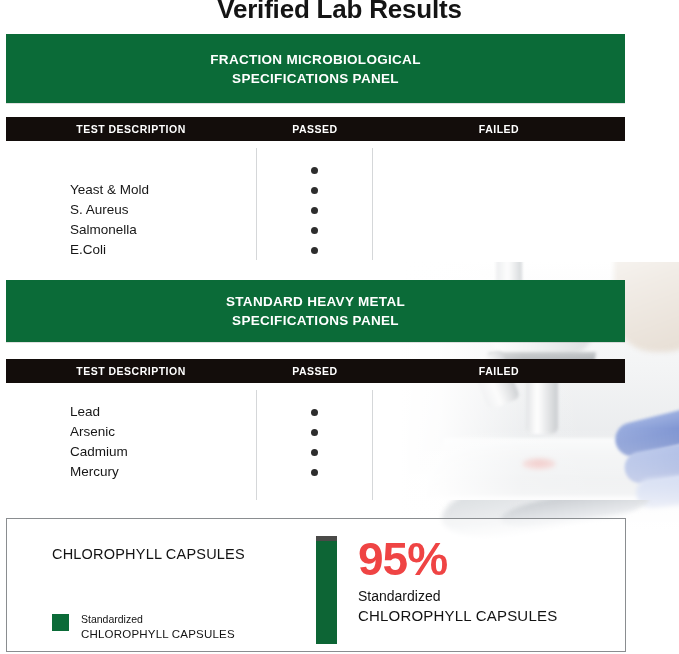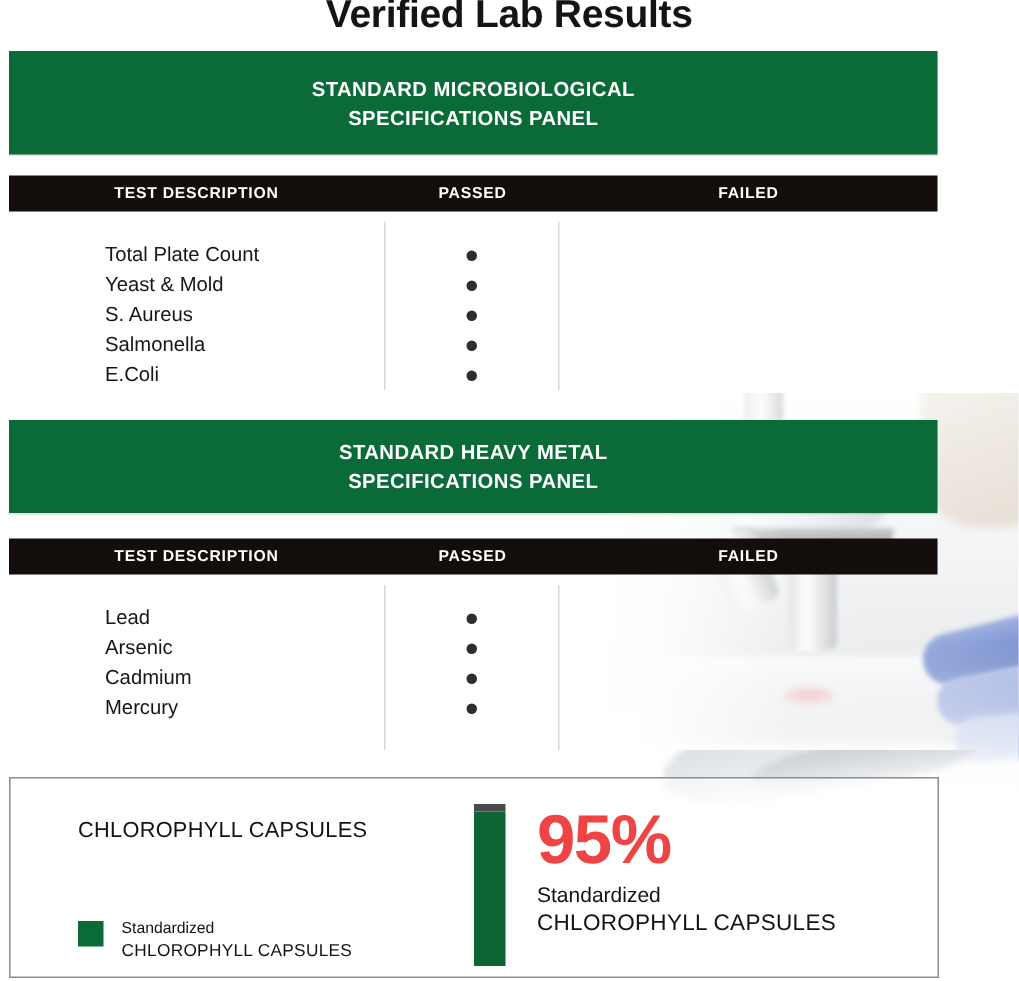--- a/index.html
+++ b/index.html
@@ -415,36 +415,35 @@
     <div class="photo2-shape-a"></div>
     <div class="photo2-shape-b"></div>
     <div class="photo2-fade"></div>
   </div>
 
   <div class="content">
 
     <div class="page-title">Verified Lab Results</div>
 
     <div class="panel-banner" style="top:34px; height:69px;">
-      <span class="ln">STANDARD MICROBIOLOGICAL</span>
+      <span class="ln">FRACTION MICROBIOLOGICAL</span>
       <span class="ln">SPECIFICATIONS PANEL</span>
     </div>
 
     <div class="col-header" style="top:117px;">
       <div class="ch ch-desc">TEST DESCRIPTION</div>
       <div class="ch ch-pass">PASSED</div>
       <div class="ch ch-fail">FAILED</div>
     </div>
 
     <div class="table-body" style="top:148px; height:112px;">
       <div class="vdiv vdiv-left" style="height:112px;"></div>
       <div class="vdiv vdiv-right" style="height:112px;"></div>
 
       <div class="row" style="top:12px; position:absolute; width:619px;">
-        <div class="row-label">Total Plate Count</div>
         <div class="row-dot"></div>
       </div>
       <div class="row" style="top:32px; position:absolute; width:619px;">
         <div class="row-label">Yeast &amp; Mold</div>
         <div class="row-dot"></div>
       </div>
       <div class="row" style="top:52px; position:absolute; width:619px;">
         <div class="row-label">S. Aureus</div>
         <div class="row-dot"></div>
       </div>

